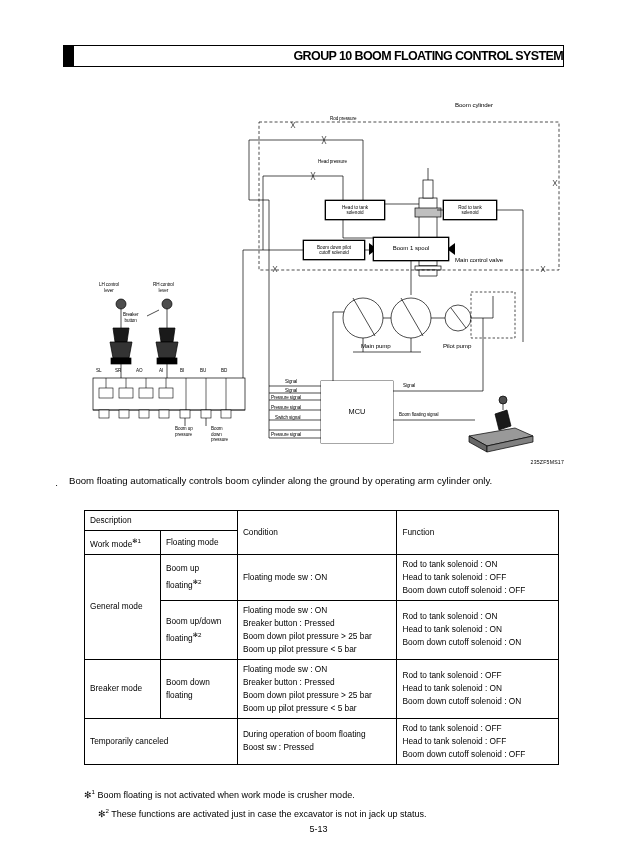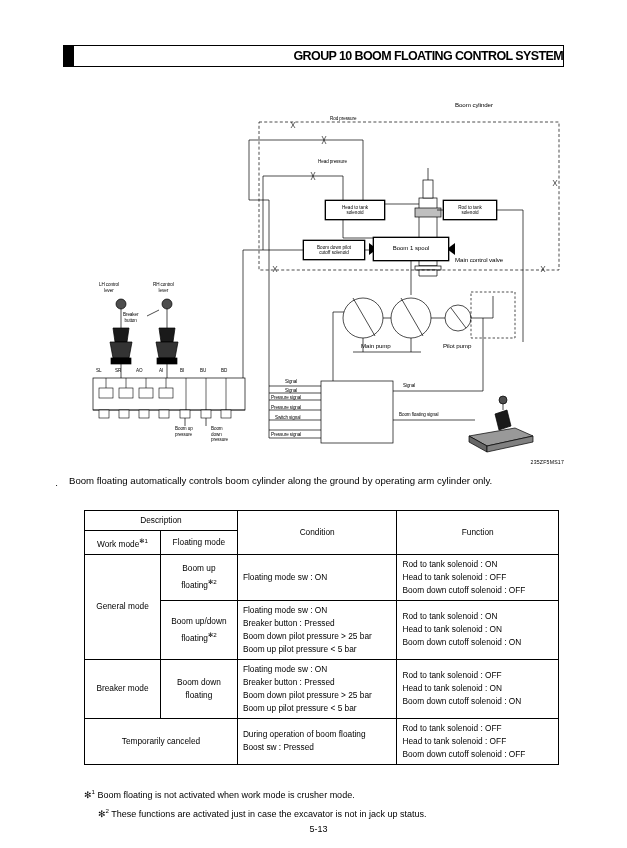--- a/index.html
+++ b/index.html
@@ -94,21 +94,21 @@
     border-collapse: collapse;
     font-size: 8.3px;
   }
   table.main-table td, table.main-table th {
     border: 1px solid #000;
     padding: 3px 5px;
     font-weight: normal;
     vertical-align: middle;
     line-height: 13px;
   }
-  .c-center { text-align: center; }
+  .c-center { }
   .nowrap { white-space: nowrap; }
   sup { font-size: 6.2px; vertical-align: super; }
 
   
   .footnotes {
     position: absolute;
     left: 84px; top: 784px;
     width: 480px;
     font-size: 9px;
     line-height: 16px;
@@ -305,20 +305,21 @@
     <div class="box-label" style="left:380px; top:120px; width:54px; height:20px; white-space:pre-line;">Rod to tank
 solenoid</div>
     <div class="box-label" style="left:240px; top:160px; width:62px; height:20px; white-space:pre-line;">Boom down pilot
 cutoff solenoid</div>
     <div class="box-label" style="left:310px; top:157px; width:76px; height:24px; font-size:6px;">Boom 1 spool</div>
     <div class="dlabel sz6" style="left:392px; top:176px;">Main control valve</div>
 
     <div class="dlabel sz6" style="left:298px; top:262px;">Main pump</div>
     <div class="dlabel sz6" style="left:380px; top:262px;">Pilot pump</div>
 
+    <div class="box-label" style="left:258px; top:301px; width:72px; height:62px; font-size:7.4px; border:none;">MCU</div>
 
     <div class="dlabel" style="left:36px; top:202px; white-space:pre-line; text-align:center;">LH control
 lever</div>
     <div class="dlabel" style="left:90px; top:202px; white-space:pre-line; text-align:center;">RH control
 lever</div>
     <div class="dlabel" style="left:60px; top:232px; white-space:pre-line; text-align:center;">Breaker
 button</div>
 
     <div class="dlabel" style="left:33px; top:288px;">SL</div>
     <div class="dlabel" style="left:52px; top:288px;">SR</div>

